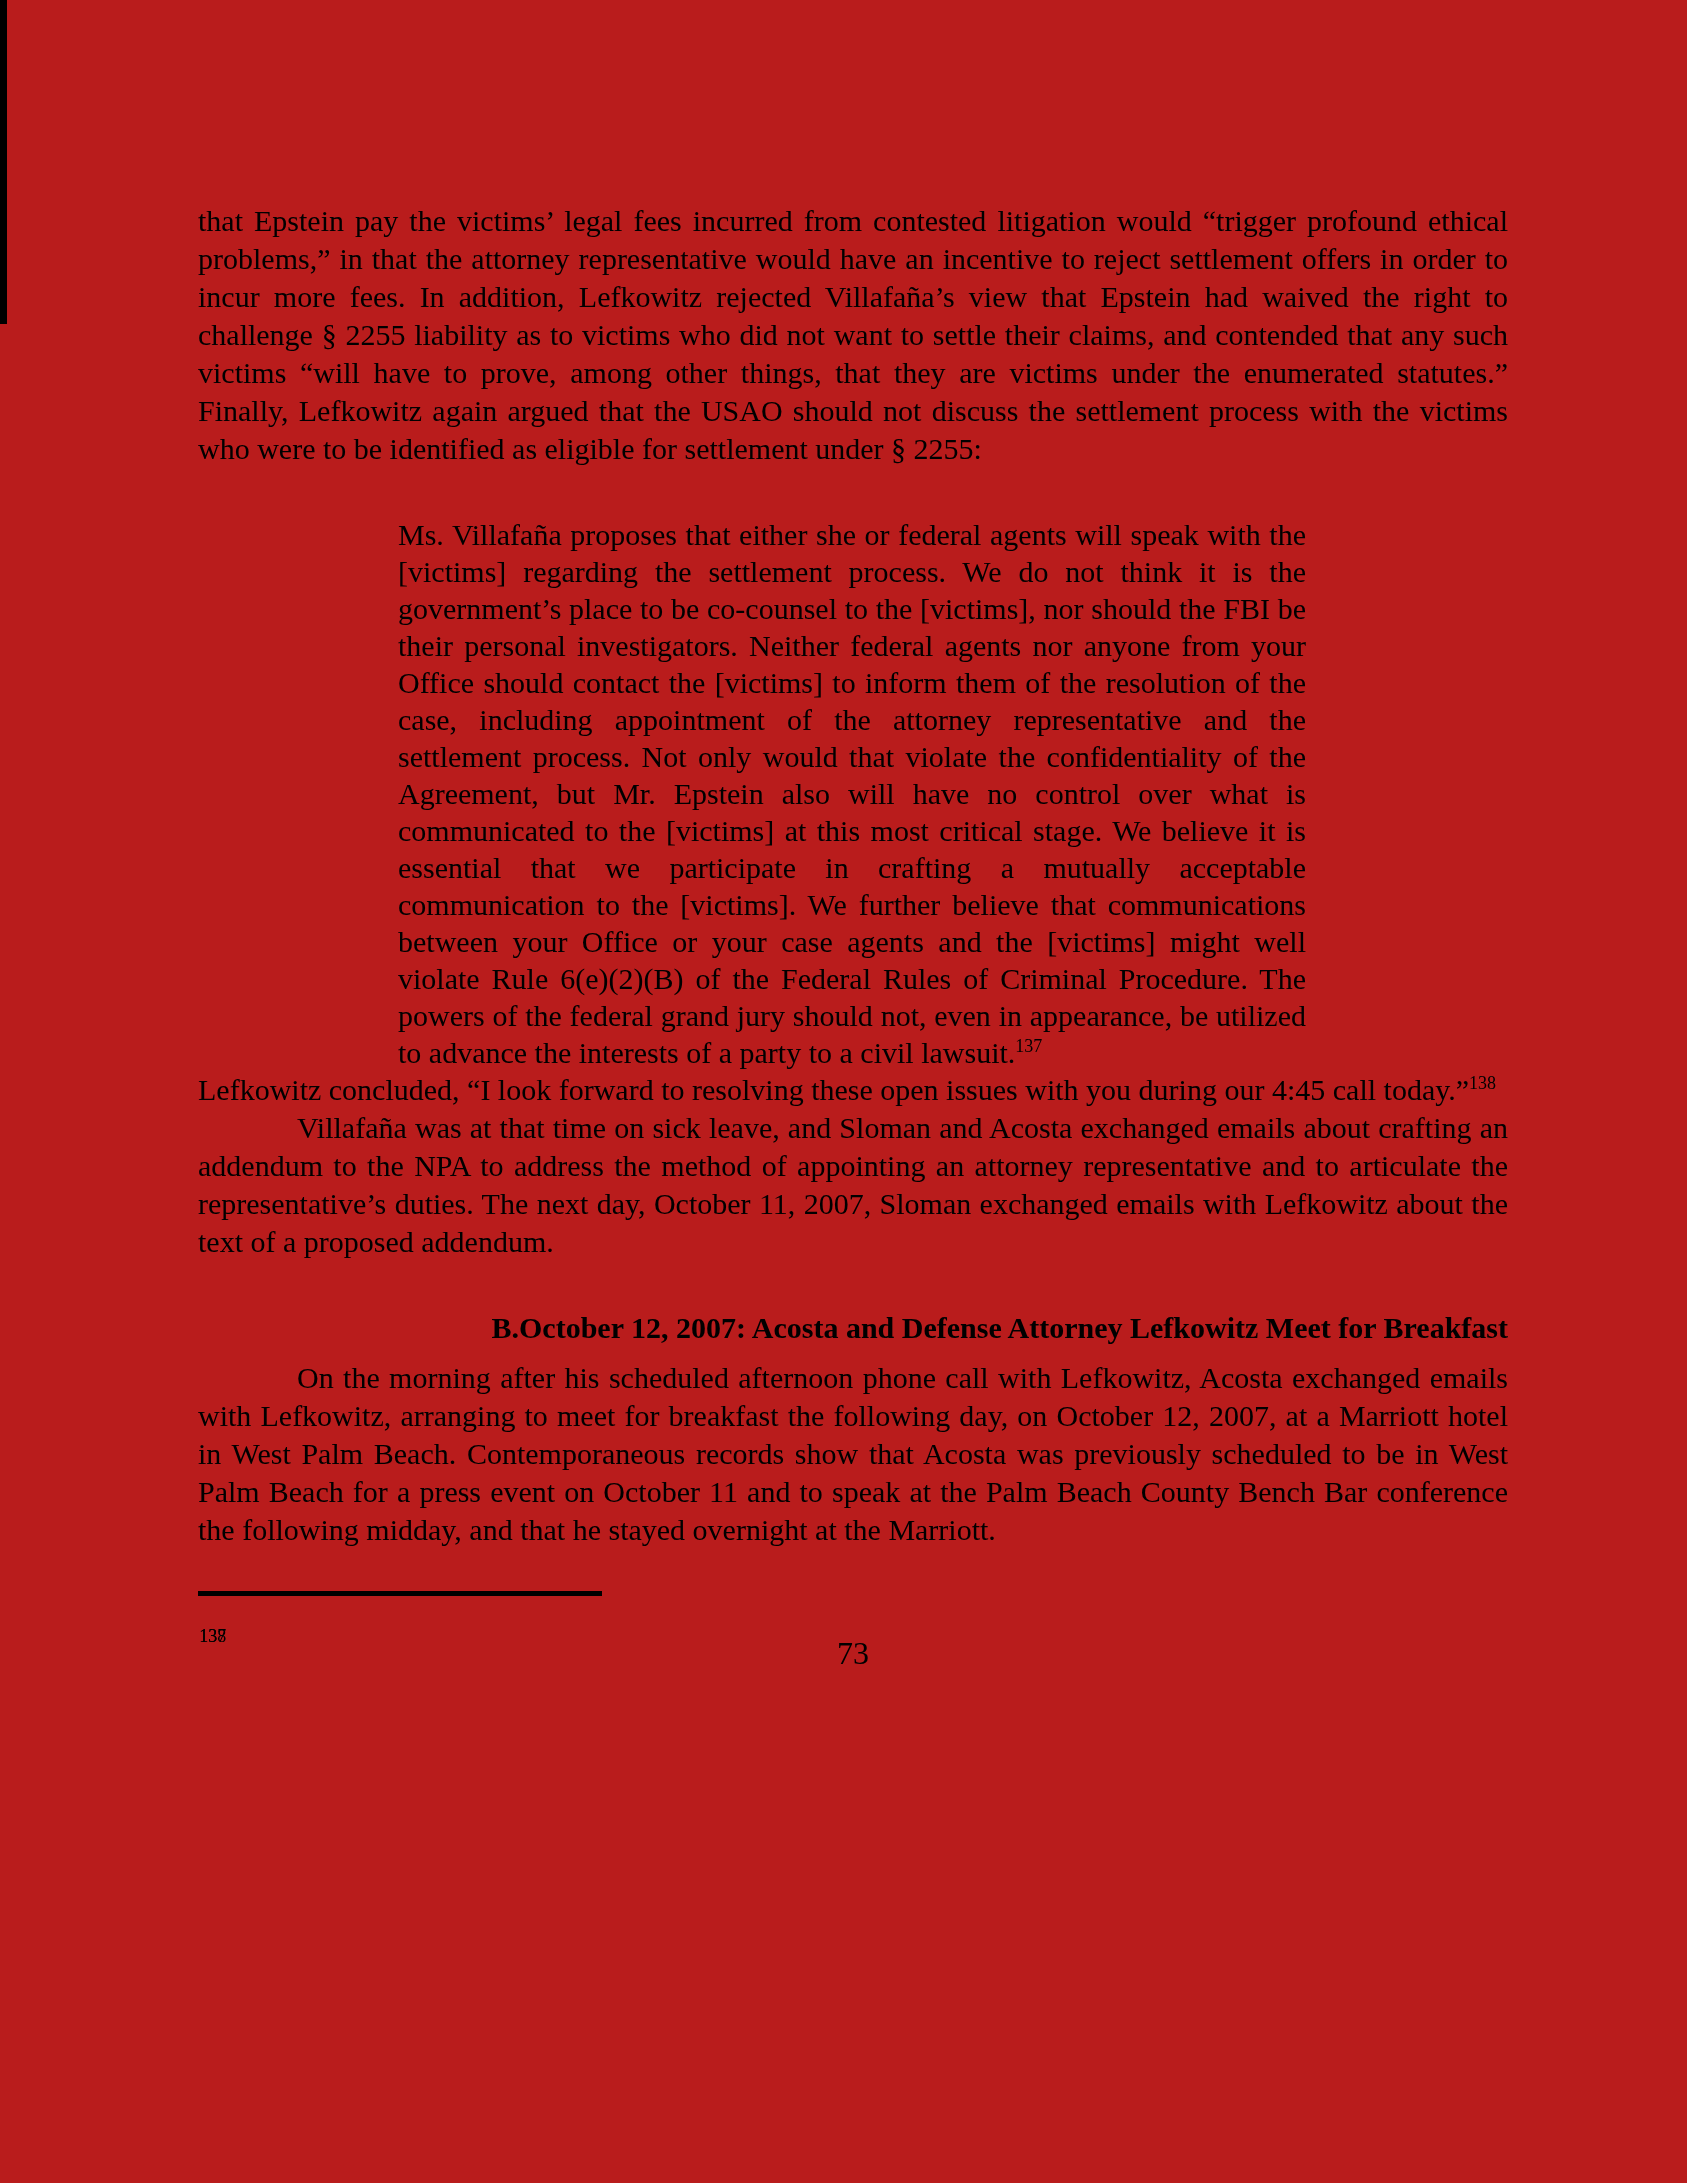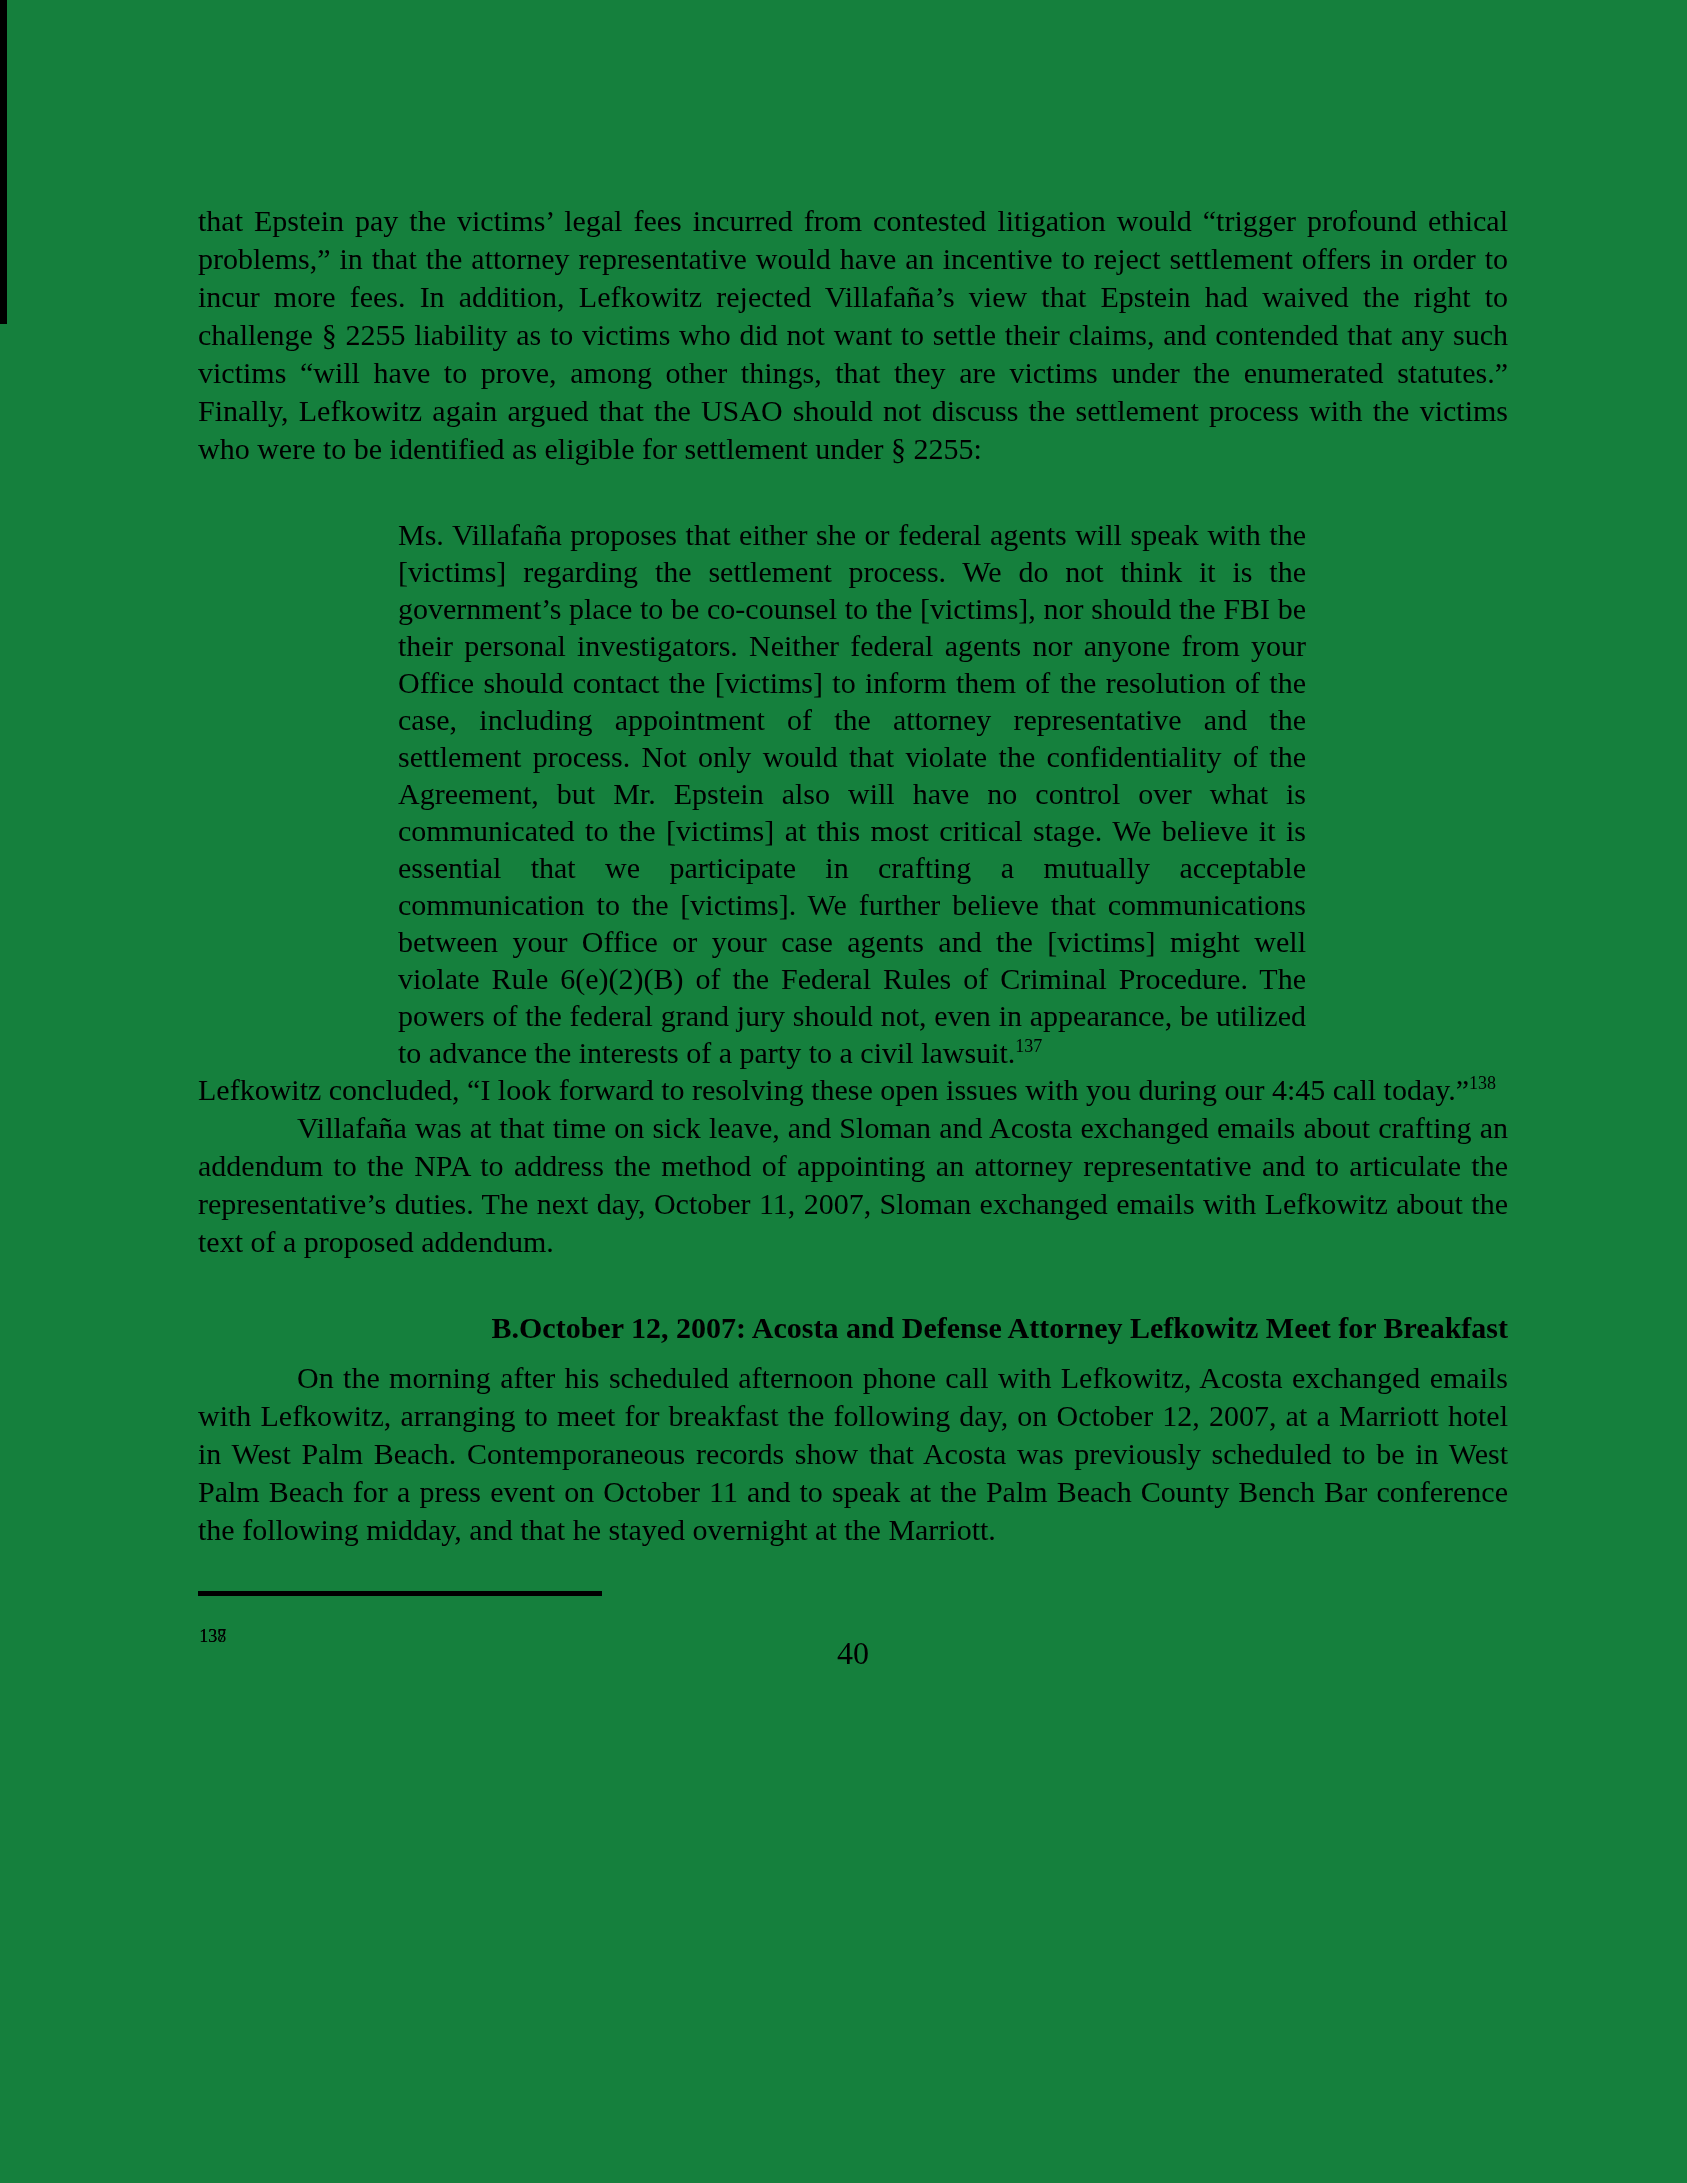--- a/index.html
+++ b/index.html
@@ -11,21 +11,21 @@
     width: 1687px;
     height: 2183px;
     position: relative;
     font-family: "Liberation Serif", "DejaVu Serif", serif;
     color: #000000;
     overflow: hidden;
   }
   .page {
     position: absolute;
     inset: 0;
-    background: #15803d;
+    background: #b91c1c;
   }
   .scan-bar {
     position: absolute;
     left: 0;
     top: 0;
     width: 7.3px;
     height: 324px;
     background: #000000;
   }
   .content {
@@ -118,17 +118,17 @@
 
     <div>
       <div class="footnote">
         <span class="fn-num">137</span>
       </div>
       <div class="footnote">
         <span class="fn-num">138</span>
       </div>
     </div>
 
-    <div class="page-num">40</div>
+    <div class="page-num">73</div>
 
   </div>
 </div>
 
 
 </body></html>

